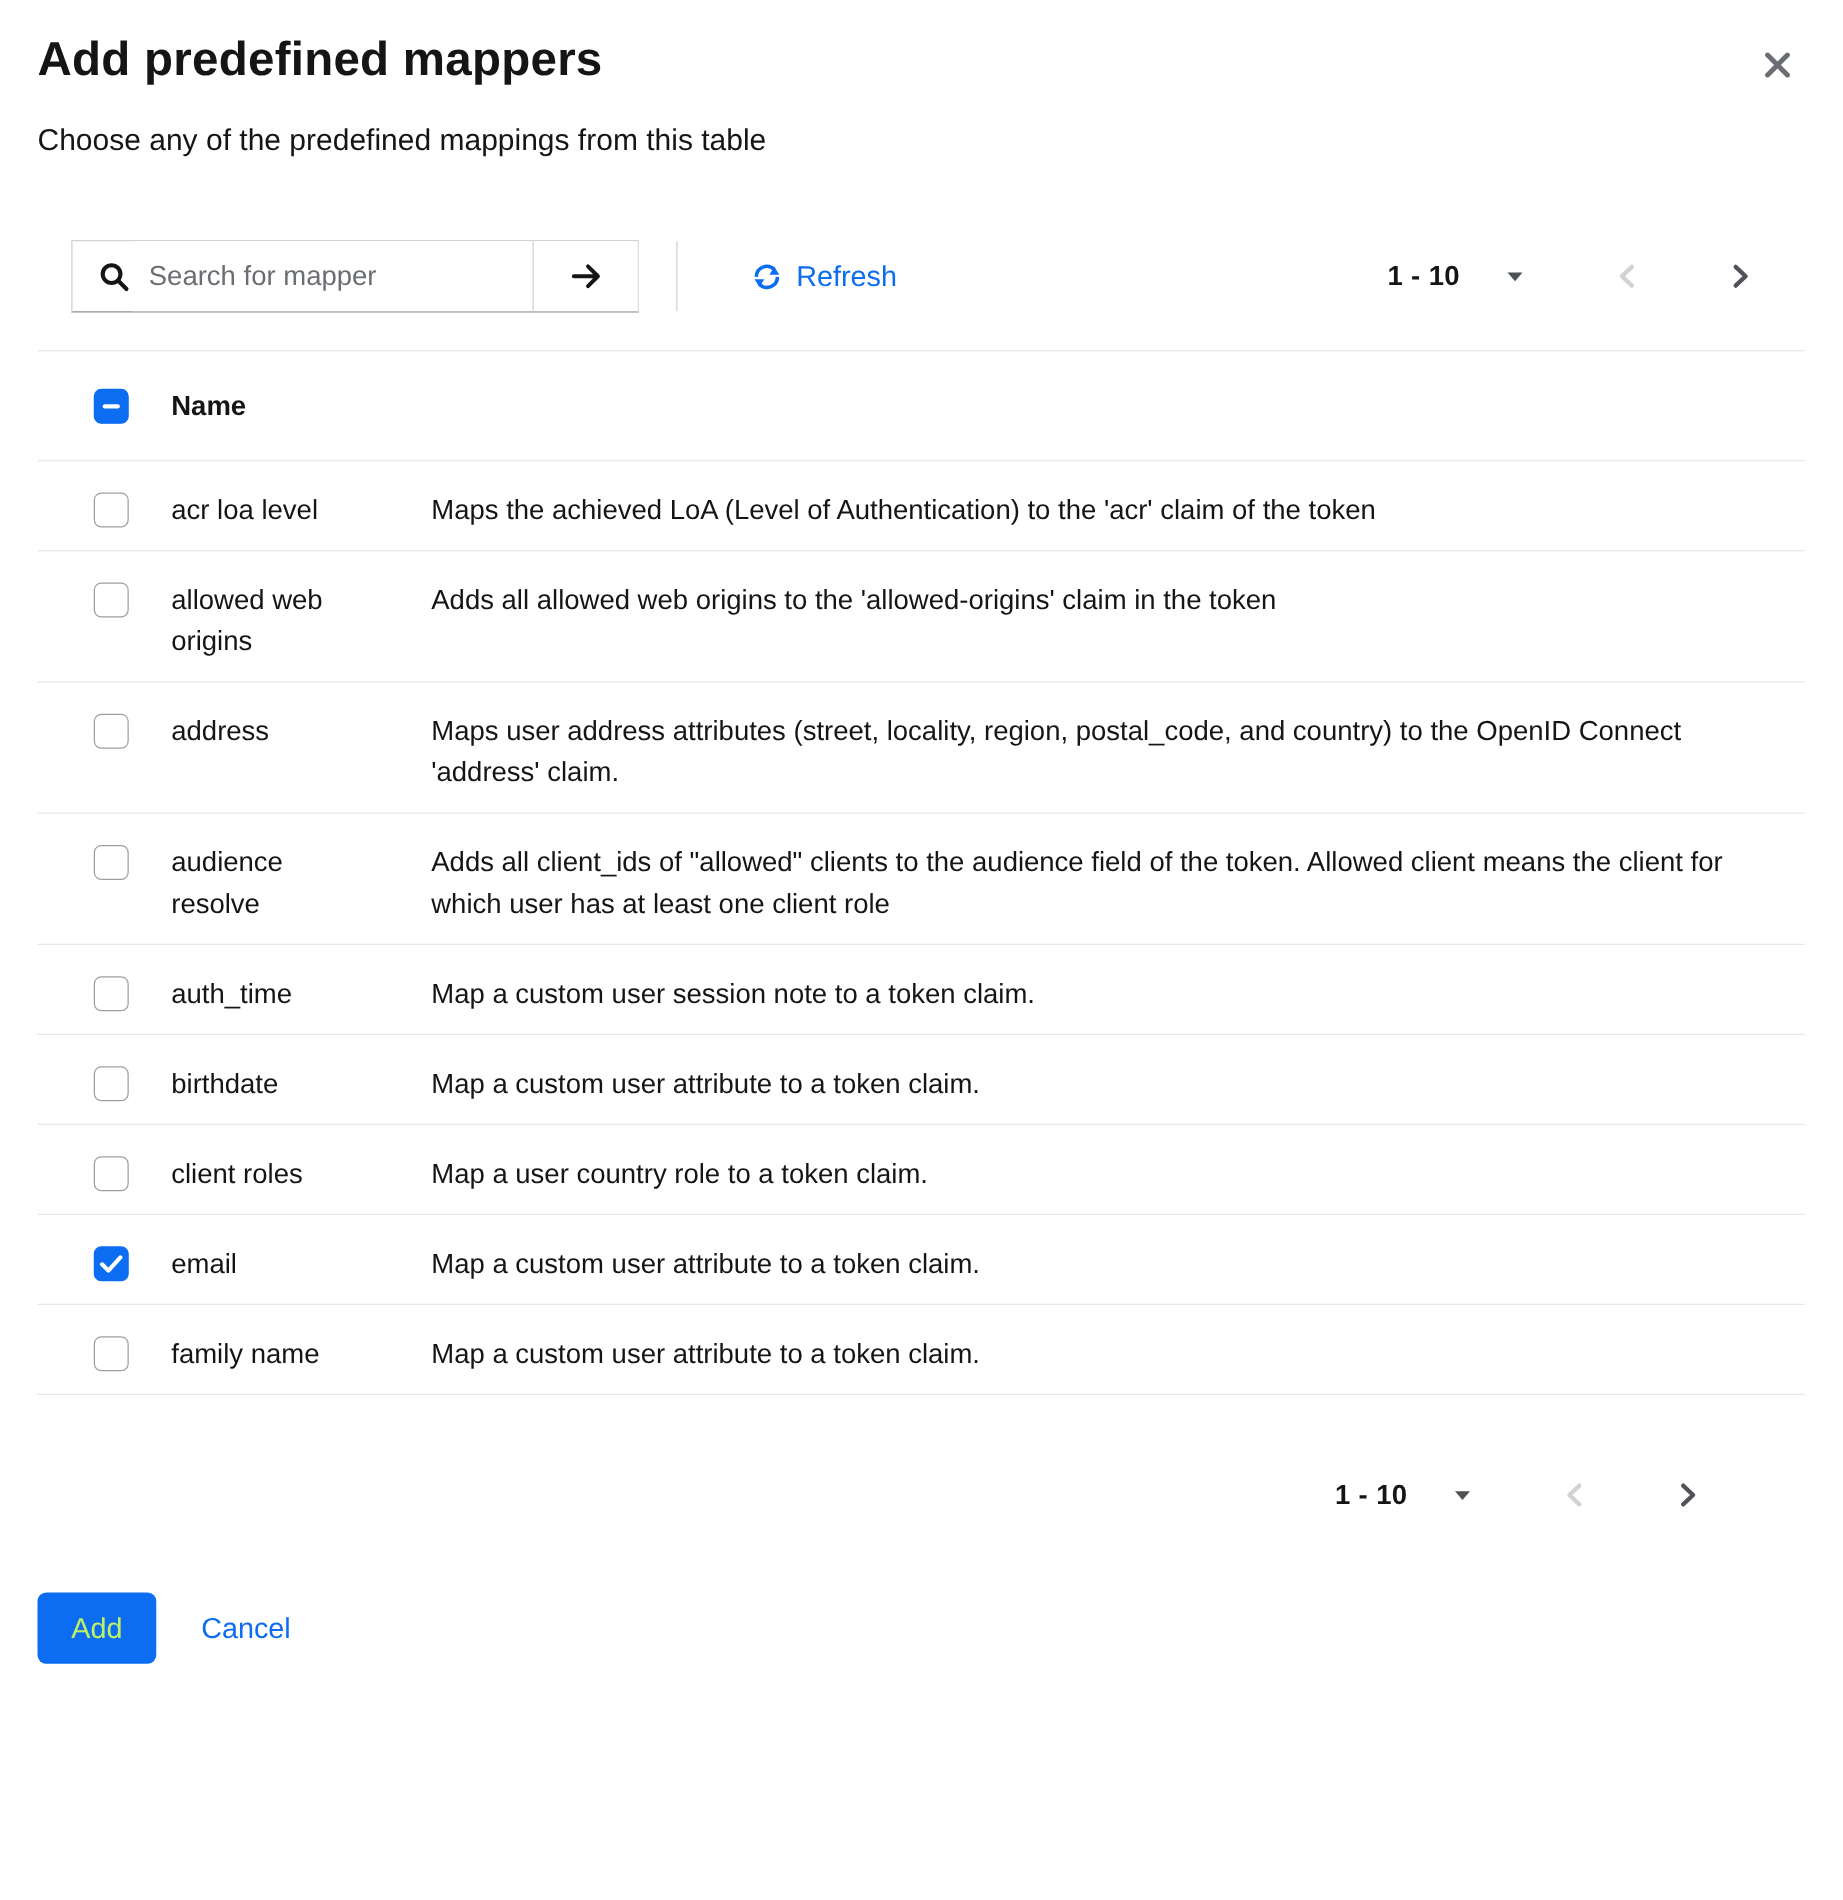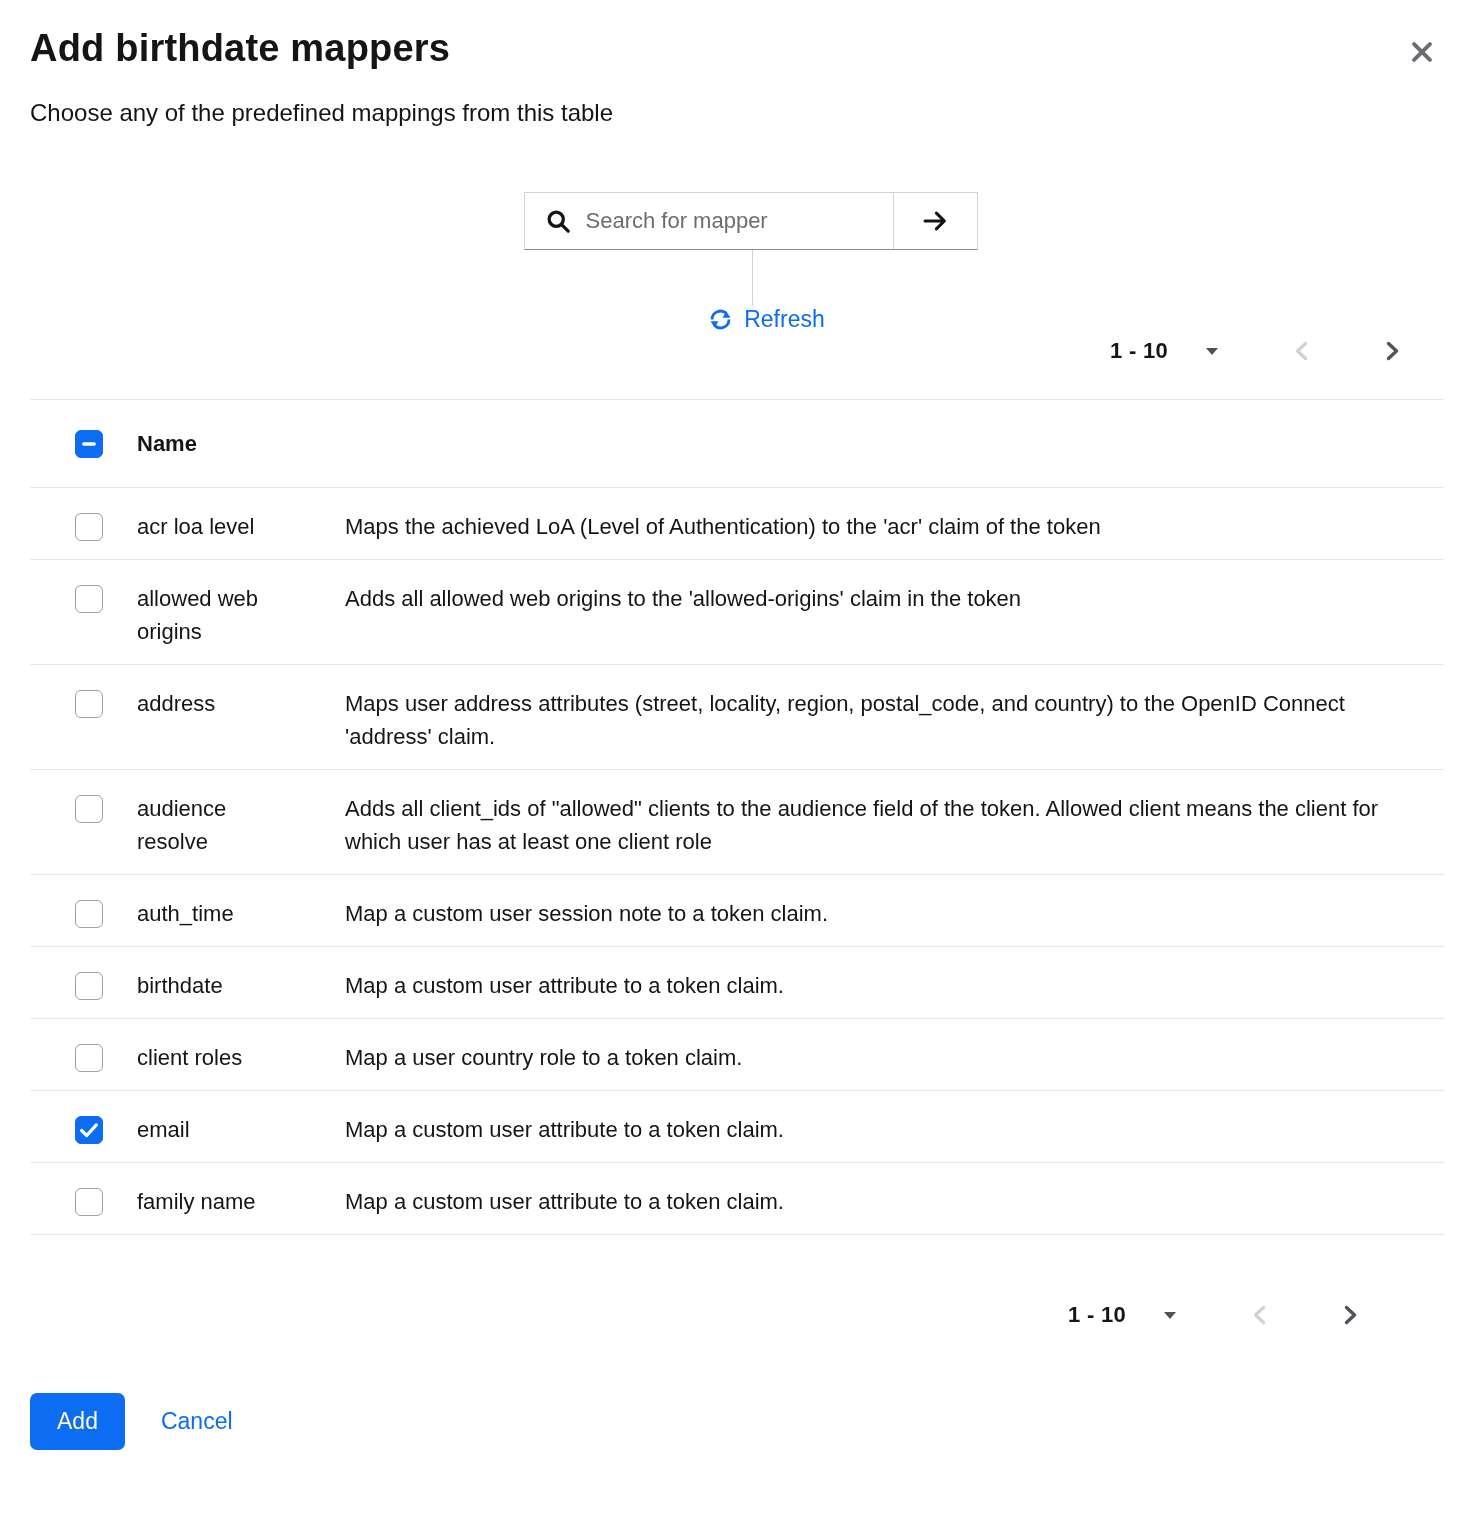--- a/index.html
+++ b/index.html
@@ -21,21 +21,21 @@
     position:relative;
     overflow:hidden;
   }
   
   .modal-header{display:flex;align-items:flex-start;justify-content:space-between;}
   h1{font-size:38px;font-weight:700;margin:0;line-height:1.2;letter-spacing:.2px;}
   .close-btn{background:none;border:none;padding:6px;margin:6px 2px 0 0;cursor:pointer;line-height:0;}
   .subtitle{font-size:24px;margin:25px 0 0 0;line-height:1.3;}
 
   
-  .toolbar{margin-top:64px;display:flex;align-items:center;flex-direction:column;}
+  .toolbar{margin-top:64px;display:flex;align-items:center;}
   .search-group{
     display:flex;align-items:stretch;margin-left:27px;
     border:1px solid var(--border);border-bottom-color:#8a8d90;
     height:58px;background:#fff;
   }
   .search-box{display:flex;align-items:center;width:368px;}
   .search-ico{margin-left:20px;line-height:0;}
   .search-box input{
     border:none;outline:none;flex:1;height:100%;
     font-family:inherit;font-size:22px;color:var(--text);
@@ -84,35 +84,35 @@
   }
   .checkbox svg{display:none;}
   .checkbox.checked,.checkbox.indeterminate{
     background:var(--accent);border-color:var(--accent);
   }
   .checkbox.checked svg,.checkbox.indeterminate svg{display:block;}
 
   
   .footer{display:flex;align-items:center;margin-top:60px;}
   .btn-primary{
-    background:var(--accent);color:#fef9c3;border:none;border-radius:7px;
+    background:var(--accent);color:#bef264;border:none;border-radius:7px;
     font-family:inherit;font-size:23px;padding:0 27px;height:57px;cursor:pointer;
   }
   .btn-link{
     background:none;border:none;color:var(--accent);
     font-family:inherit;font-size:23px;margin-left:36px;cursor:pointer;padding:0;
   }
 </style>
 </head>
 <body>
 
 <div>
 
   <div class="modal-header">
-    <h1>Add birthdate mappers</h1>
+    <h1>Add predefined mappers</h1>
     <button class="close-btn" aria-label="Close">
       <svg width="28" height="28" viewBox="0 0 24 24">
         <path d="M5.2 5.2l13.6 13.6M18.8 5.2L5.2 18.8" stroke="#6a6e73" stroke-width="3.4" stroke-linecap="round"></path>
       </svg>
     </button>
   </div>
 
   <p class="subtitle">Choose any of the predefined mappings from this table</p>
 
   <div class="toolbar">

